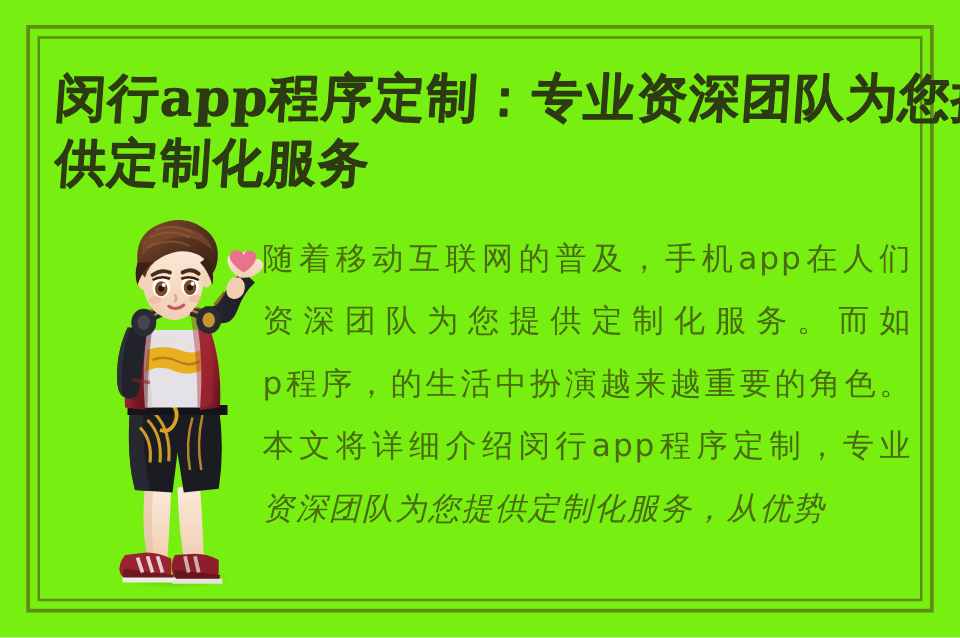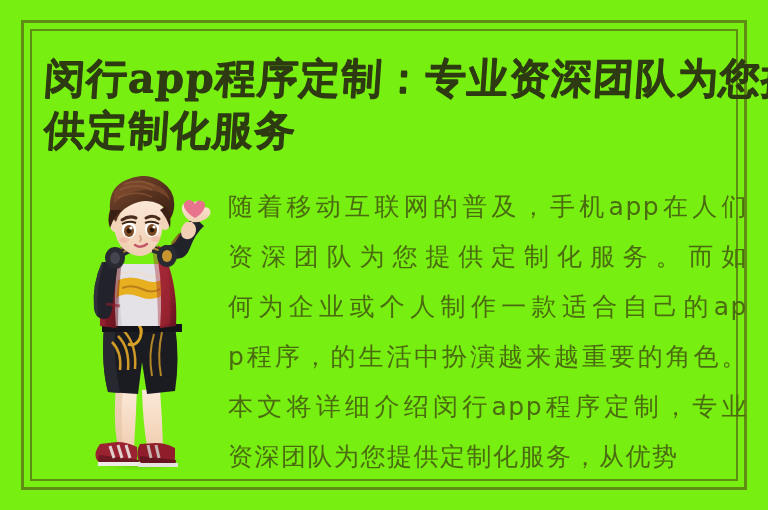--- a/index.html
+++ b/index.html
@@ -63,39 +63,39 @@
     left: 66px;
     top: 176px;
     width: 150px;
     height: 300px;
   }
   .char-svg { display: block; width: 150px; height: 300px; }
 
   
   .body-copy {
     position: absolute;
-    left: 228px;
+    left: 210px;
     top: 182px;
     width: 520px;
     color: #4a6b10;
     font-family: "DejaVu Sans", "Liberation Sans", sans-serif;
     font-size: 25px;
     line-height: 50px;
     letter-spacing: 1.5px;
     text-align: justify;
     text-justify: inter-character;
     word-break: break-all;
   }
   .body-copy p {
     margin: 0;
     text-align: justify;
     text-justify: inter-character;
     text-align-last: justify;
   }
-  .body-copy p.last { text-align-last: left; }
+  .body-copy p.last { text-align-last: left; font-style: italic; }
 </style>
 </head>
 <body>
 
 <div id="poster">
 
   <div class="frame-outer"></div>
   <div class="frame-inner"></div>
 
   <div class="title-block">
@@ -217,19 +217,18 @@
       <path d="M74 60 q2 3 0 5" stroke="#d9ab88" stroke-width="2" fill="none" stroke-linecap="round"></path>
       <path d="M69 69 q6 4 12 -1" stroke="#c4566a" stroke-width="2.4" fill="none" stroke-linecap="round"></path>
       <ellipse cx="58" cy="64" rx="5" ry="3" fill="#f2a29c" opacity="0.45"></ellipse>
       <ellipse cx="90" cy="63" rx="5" ry="3" fill="#f2a29c" opacity="0.45"></ellipse>
     </svg>
   </div>
 
   <div class="body-copy">
     <p>随着移动互联网的普及，手机app在人们</p>
     <p>资深团队为您提供定制化服务。而如</p>
-    <p>何为企业或个人制作一款适合自己的ap</p>
     <p>p程序，的生活中扮演越来越重要的角色。</p>
     <p>本文将详细介绍闵行app程序定制，专业</p>
     <p class="last">资深团队为您提供定制化服务，从优势</p>
   </div>
 
 </div>
 
 </body></html>

